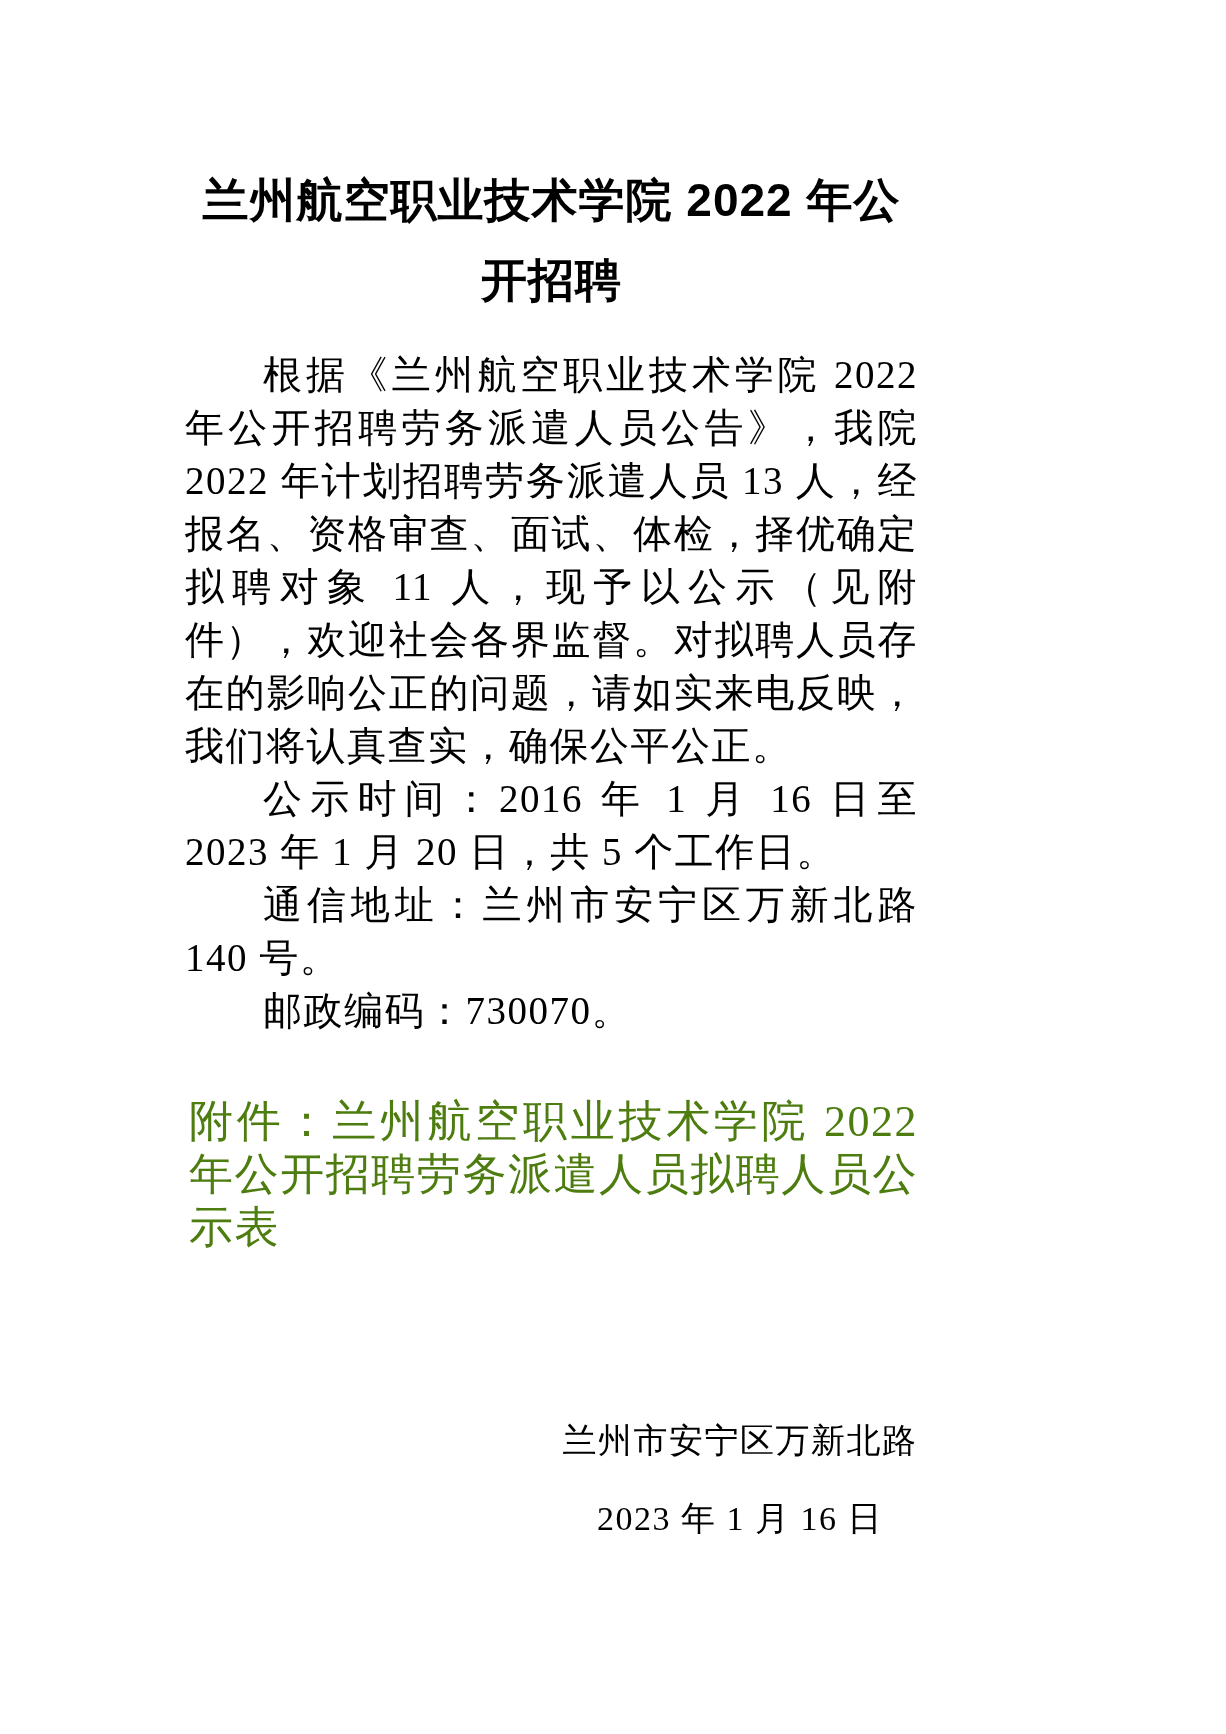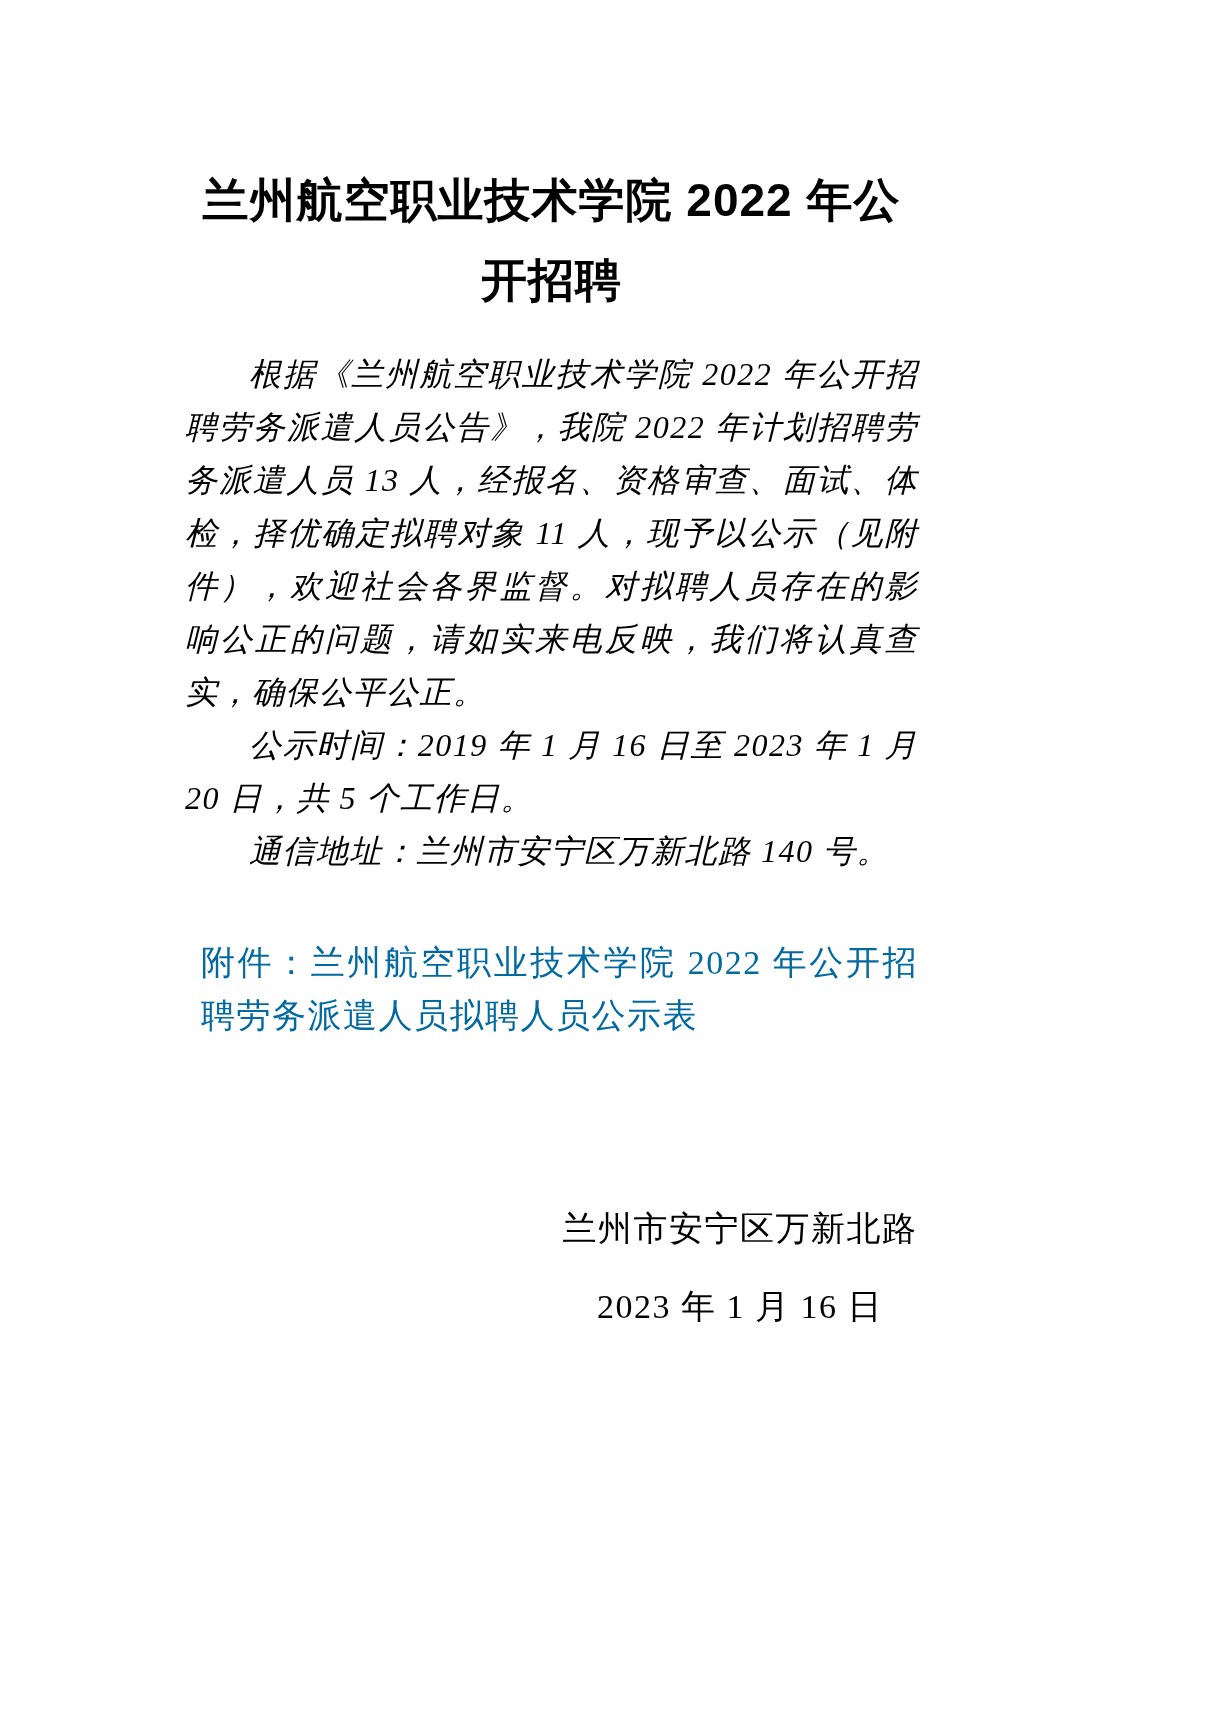--- a/index.html
+++ b/index.html
@@ -25,41 +25,40 @@
     text-align: center;
     letter-spacing: 1px;
     margin: 0 0 28px 0;
     color: #000000;
   }
   .doc-title .line {
     display: block;
   }
   .body-text p {
     font-family: "Liberation Serif", "DejaVu Serif", serif;
-    font-size: 32px;
+    font-size: 39px;
     line-height: 53px;
     letter-spacing: 1.5px;
     text-align: justify;
     text-justify: inter-ideograph;
     margin: 0;
     color: #000000;
-    font-style: italic;
   }
   .body-text p.indent {
     text-indent: 2em;
   }
   .attachment {
     font-family: "Liberation Serif", "DejaVu Serif", serif;
-    font-size: 34px;
+    font-size: 44px;
     line-height: 53px;
     letter-spacing: 1.5px;
     text-align: justify;
     text-justify: inter-ideograph;
-    margin: 58px 0 0 16px;
-    color: #0369a1;
+    margin: 58px 0 0 4px;
+    color: #4d7c0f;
   }
   .signature {
     margin-top: 148px;
     margin-left: 352px;
     width: 406px;
     text-align: center;
     font-family: "Liberation Serif", "DejaVu Serif", serif;
     font-size: 34px;
     line-height: 78px;
     letter-spacing: 1.5px;
@@ -74,22 +73,23 @@
 <body>
 
 <div class="page">
 
   <h1 class="doc-title">
     <span class="line">兰州航空职业技术学院 2022 年公开招聘</span>
   </h1>
 
   <div class="body-text">
     <p class="indent">根据《兰州航空职业技术学院 2022 年公开招聘劳务派遣人员公告》，我院 2022 年计划招聘劳务派遣人员 13 人，经报名、资格审查、面试、体检，择优确定拟聘对象 11 人，现予以公示（见附件），欢迎社会各界监督。对拟聘人员存在的影响公正的问题，请如实来电反映，我们将认真查实，确保公平公正。</p>
-    <p class="indent">公示时间：2019 年 1 月 16 日至 2023 年 1 月 20 日，共 5 个工作日。</p>
+    <p class="indent">公示时间：2016 年 1 月 16 日至 2023 年 1 月 20 日，共 5 个工作日。</p>
     <p class="indent">通信地址：兰州市安宁区万新北路 140 号。</p>
+    <p class="indent">邮政编码：730070。</p>
   </div>
 
   <p class="attachment">附件：兰州航空职业技术学院 2022 年公开招聘劳务派遣人员拟聘人员公示表</p>
 
   <div class="signature">
     <span class="sig-line">兰州市安宁区万新北路</span>
     <span class="sig-line">2023 年 1 月 16 日</span>
   </div>
 
 </div>

